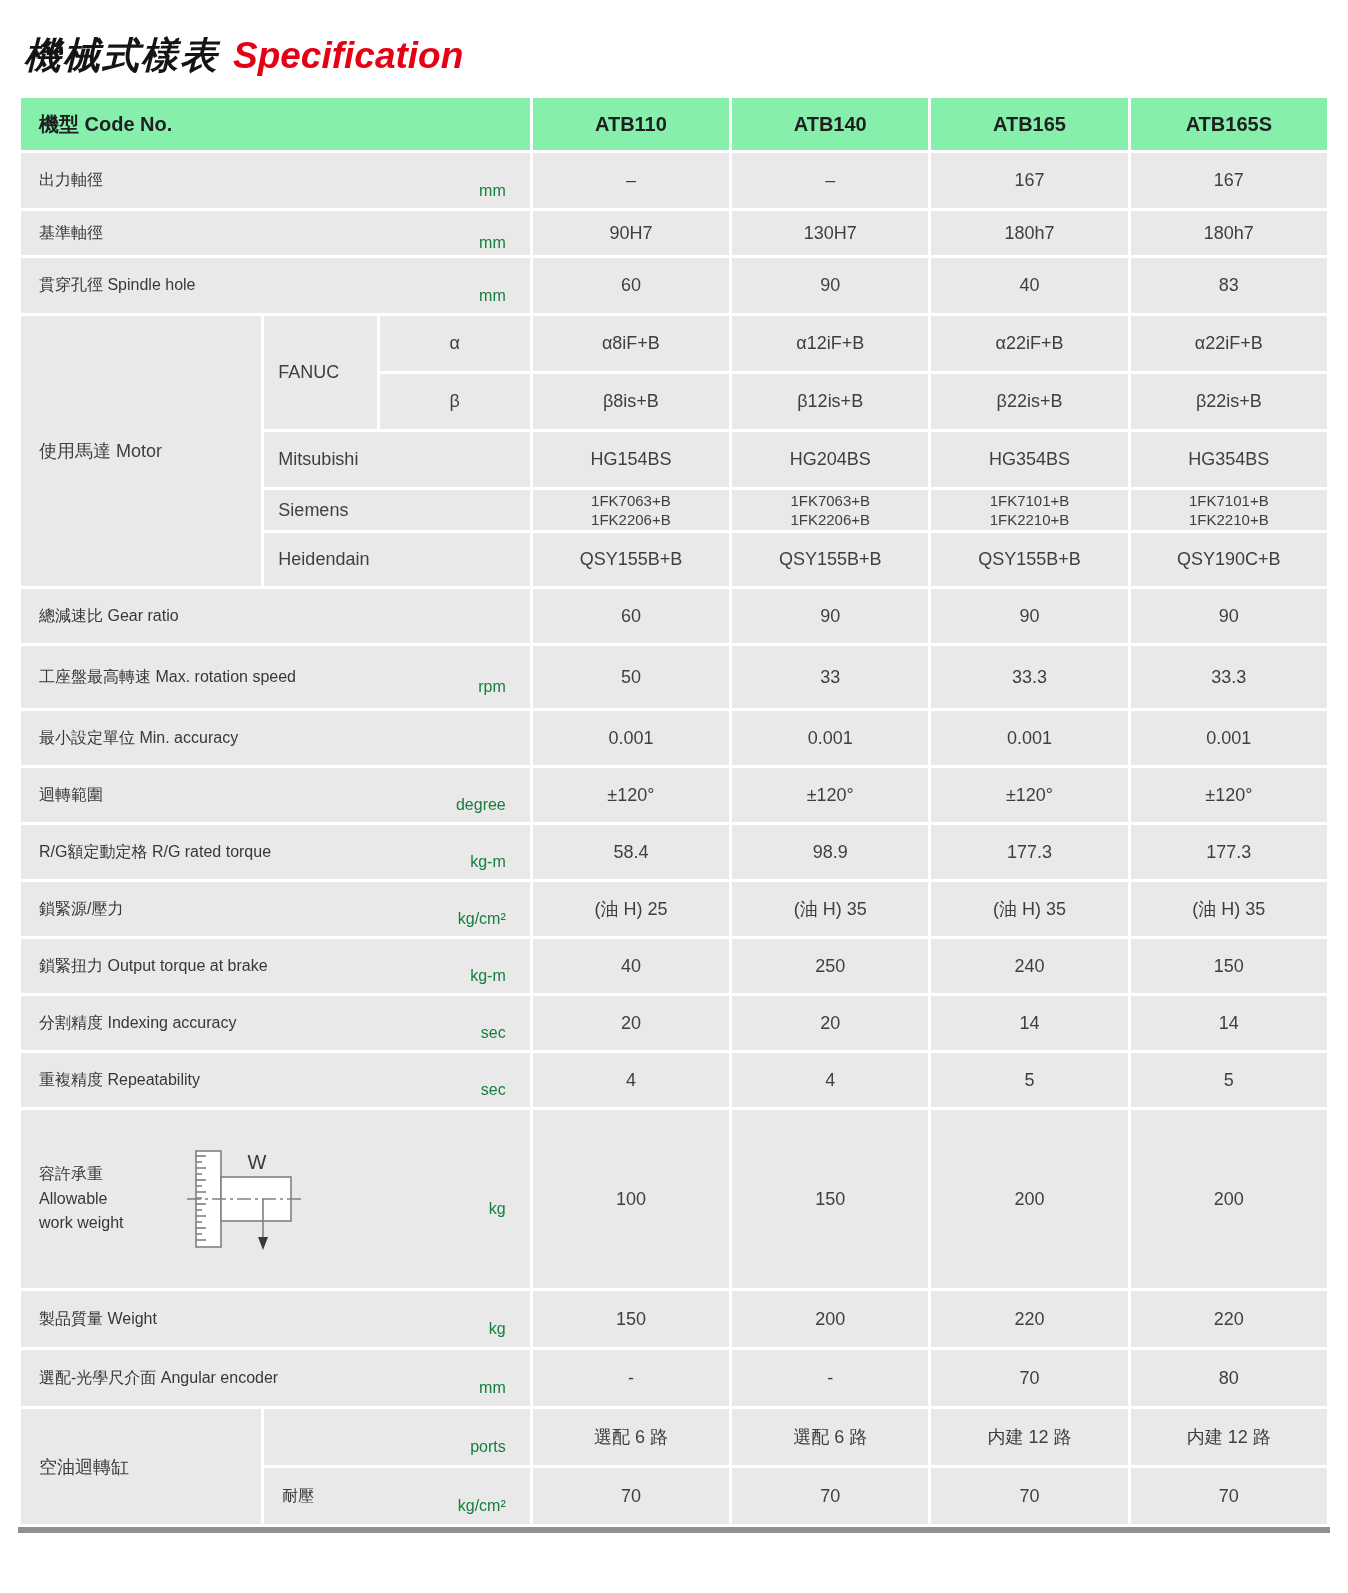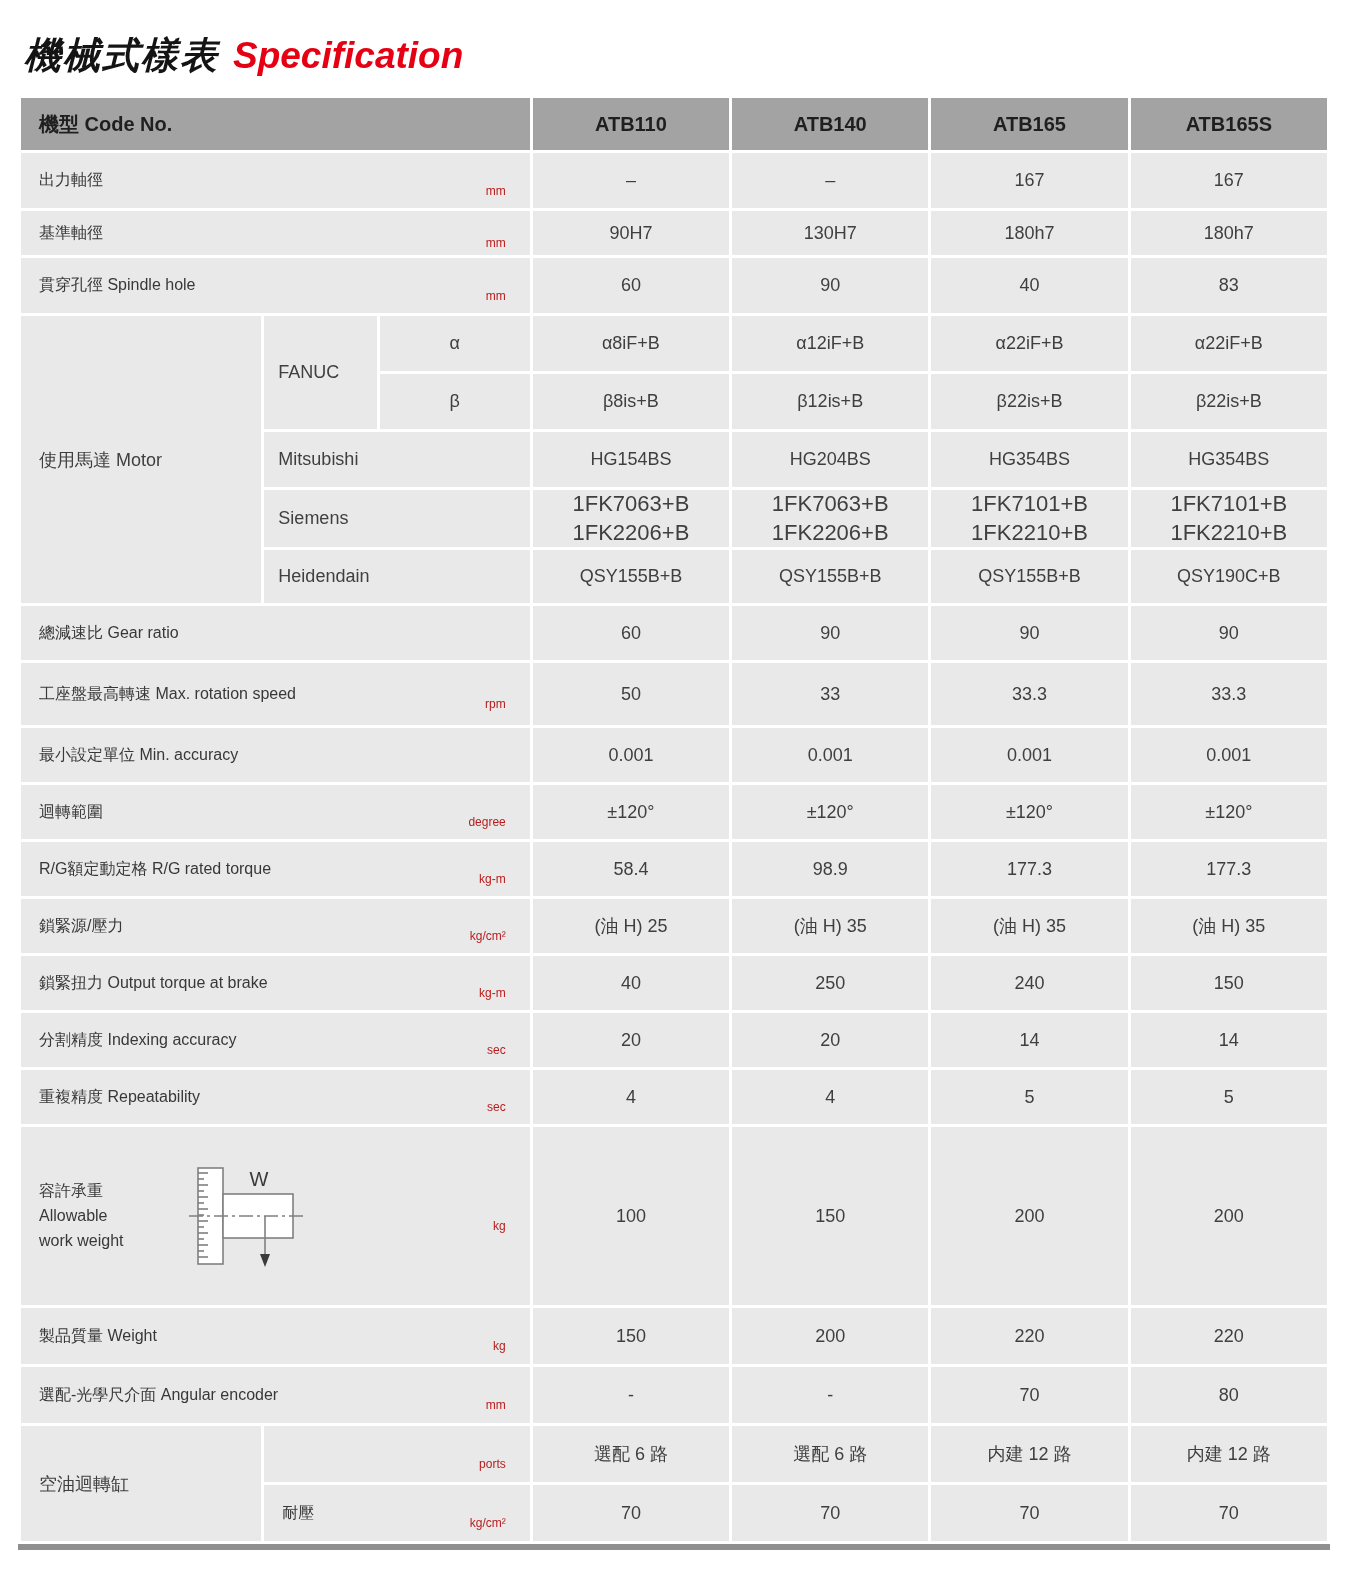--- a/index.html
+++ b/index.html
@@ -31,50 +31,50 @@
     table-layout: fixed;
     width: 1312px;
   }
   table.spec td {
     background: #e9e9e9;
     vertical-align: middle;
     font-size: 18px;
     color: #3f3f3f;
   }
   tr.hdr td {
-    background: #a3a3a3;
+    background: #86efac;
     font-weight: bold;
     font-size: 20px;
     color: #1f1f1f;
   }
   td.label-cell {
     text-align: left;
     padding-left: 18px;
     font-size: 20px;
     color: #383838;
   }
   .lab {
     display: flex;
     align-items: center;
     justify-content: space-between;
     padding: 0 24px 0 18px;
     width: 100%;
   }
   .lab-text { font-size: 16px; color: #383838; text-align: left; }
   .multiline { white-space: pre-line; line-height: 1.55; }
-  .unit { font-size: 12px; color: #b91c1c; flex-shrink: 0; margin-top: 20px; }
+  .unit { font-size: 16px; color: #15803d; flex-shrink: 0; margin-top: 20px; }
   td.sub-label {
     text-align: left;
     padding-left: 14px;
     font-size: 20px;
     color: #383838;
   }
   td.greek { text-align: center; font-size: 20px; color: #333; }
   td.val { text-align: center; font-size: 18px; }
-  td.val.multiline { white-space: pre-line; line-height: 1.3; font-size: 22px; }
+  td.val.multiline { white-space: pre-line; line-height: 1.3; font-size: 15px; }
   td.model { text-align: center; }
 
   .table-bottom-border {
     width: 1312px;
     height: 6px;
     background: #8f8f8f;
     margin-top: 0px;
   }
 
   

